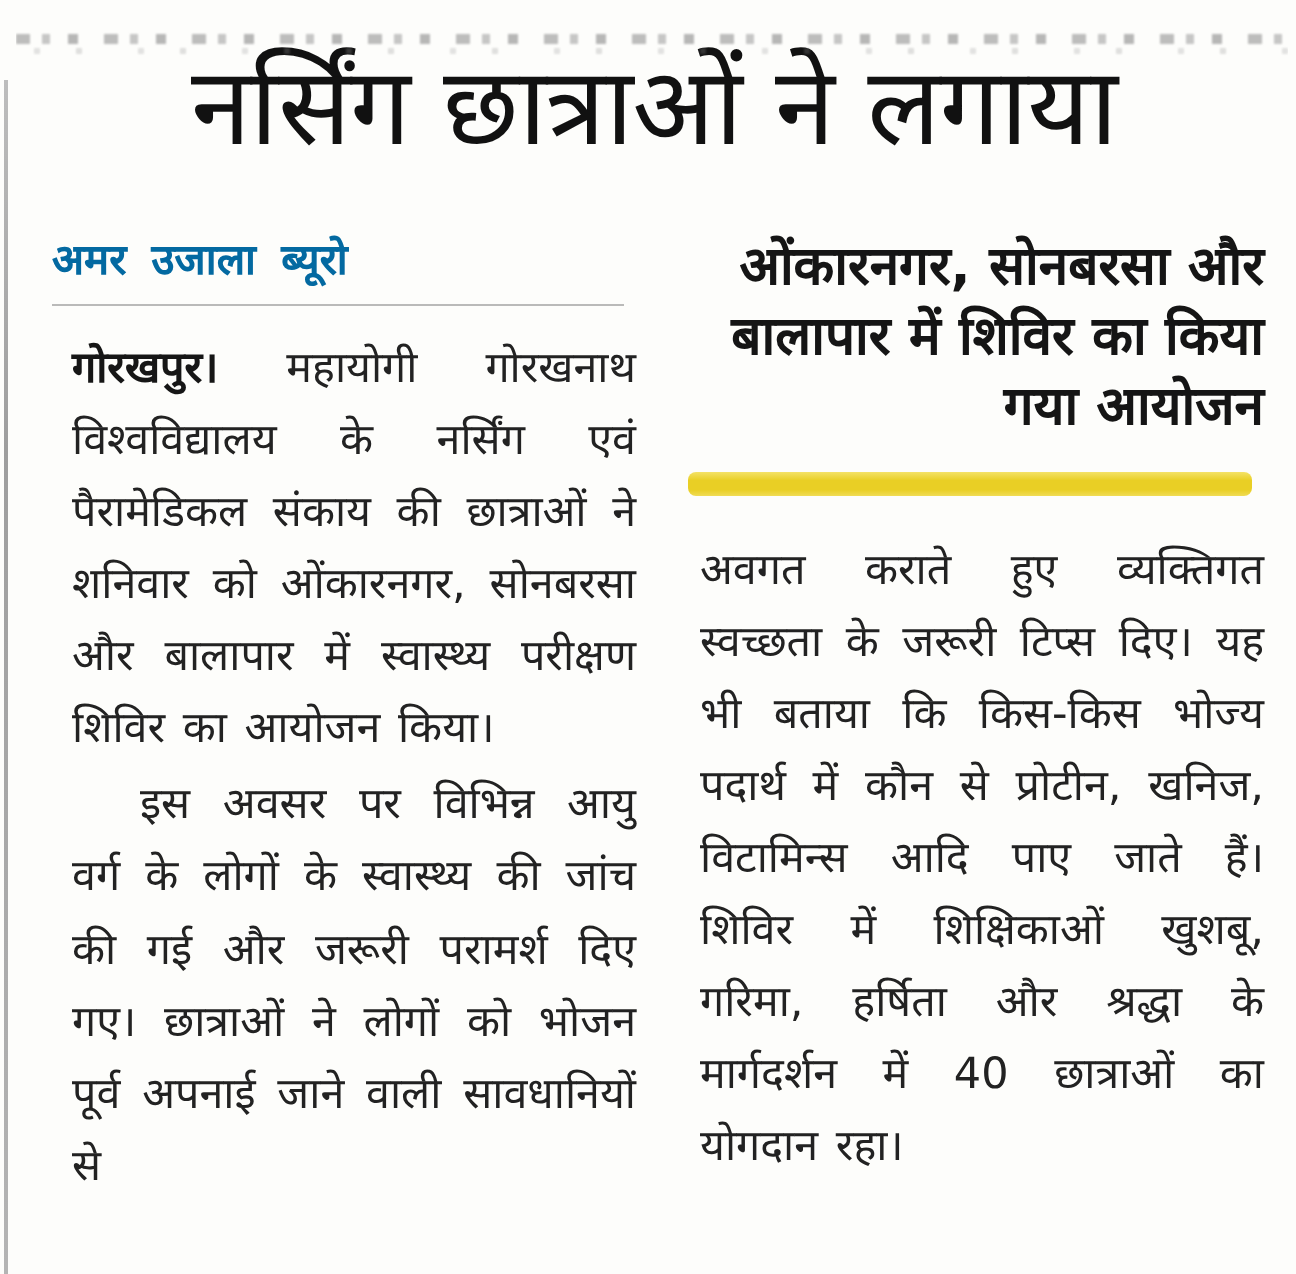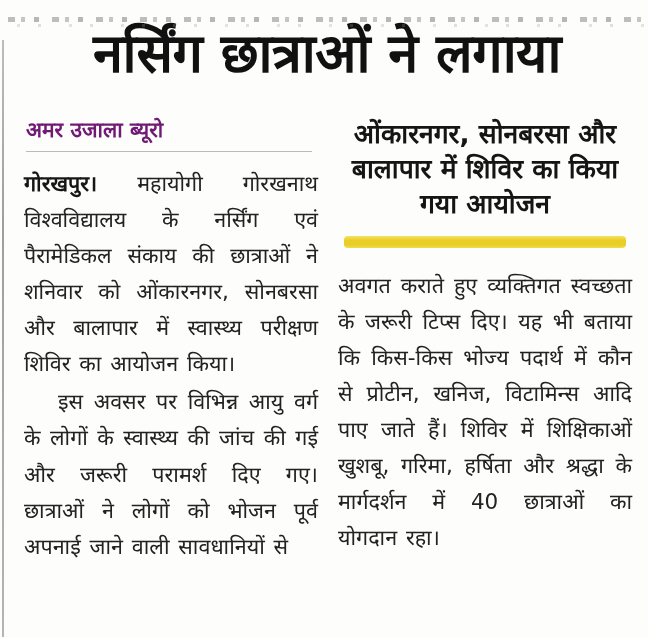--- a/index.html
+++ b/index.html
@@ -45,55 +45,57 @@
         #8f8f8f 30px 33px, transparent 33px 52px);
   }
   
   .left-rule{
     position:absolute;left:2px;top:24px;bottom:0;width:2px;
     background:linear-gradient(to bottom,#bdbdbd,#9e9e9e 30%,#b5b5b5);
   }
   .headline{
     margin:16px 14px 6px 20px;
     text-align:center;
-    font-weight:700;
+    font-weight:400;
     color:var(--text-headline);
     font-size:54px;
     line-height:1.42;
     letter-spacing:-0.5px;
   }
   .columns{
     display:flex;
     gap:20px;
     padding:4px 16px 0 24px;
   }
   .col{flex:1 1 0;min-width:0;}
   .byline{
     font-weight:700;
     font-size:21px;
-    color:#701a75;
+    color:#0369a1;
     margin:12px 0 8px 2px;
+    font-family:Liberation Mono, monospace;
   }
   .byline-rule{
     border:0;border-top:1.5px solid var(--rule-gray);
     margin:0 6px 14px 2px;
     opacity:.8;
   }
   .body-text{
     font-size:21.5px;
     line-height:1.68;
     text-align:justify;
     color:var(--text-body);
     word-spacing:2px;
+    margin-left:12px;
   }
   .body-text .dateline{font-weight:700;color:#161616;}
   .para2{text-indent:34px;margin-top:2px;}
   .subheadline{
     margin-top:14px;
-    text-align:center;
+    text-align:right;
     font-weight:700;
     font-size:26.5px;
     line-height:1.32;
     color:#151515;
   }
   .yellow-bar{
     height:12px;
     margin:14px 6px 0 6px;
     border-radius:4px;
     background:linear-gradient(to bottom,#f4e267 0%,var(--accent-yellow) 35%,var(--accent-yellow) 75%,#f0dc55 100%);

